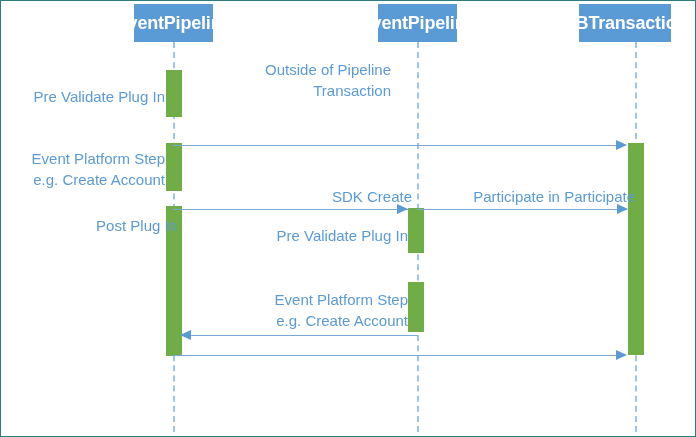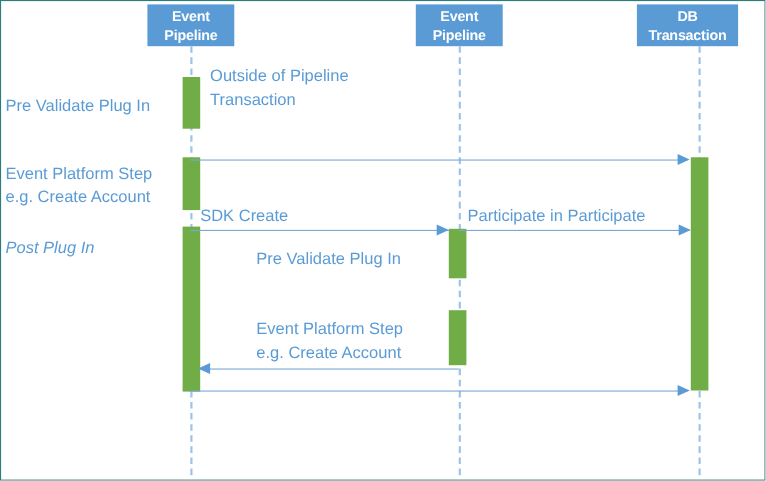--- a/index.html
+++ b/index.html
@@ -18,25 +18,25 @@
     border: 1px solid #2e7d7d;
     box-sizing: border-box;
     overflow: hidden;
   }
   
   .participant {
     position: absolute;
     background: #5b9bd5;
     color: #ffffff;
     font-weight: bold;
-    font-size: 13px;
+    font-size: 18px;
     line-height: 17px;
     text-align: center;
     display: flex;
-    flex-direction: column;
+    flex-direction: row;
     align-items: center;
     justify-content: center;
     box-sizing: border-box;
     letter-spacing: -0.2px;
   }
   .participant span { display: block; white-space: nowrap; }
 
   
   .lifeline {
     position: absolute;
@@ -72,21 +72,21 @@
   }
 
   
   .label {
     position: absolute;
     color: #5b9bd5;
     font-size: 15px;
     line-height: 21px;
     white-space: nowrap;
   }
-  .label.center { text-align: left; }
+  .label.center { text-align: right; }
 </style>
 </head>
 <body>
 
 <div id="canvas">
 
   <div class="participant" style="left:133px; top:3px; width:79px; height:38px;">
     <span>Event</span>
     <span>Pipeline</span>
   </div>
@@ -132,20 +132,20 @@
   <div class="arrow-head right" style="left:615px; top:349px;"></div>
 
   <div class="label center" style="left:4px; top:85px; width:160px;">Pre Validate Plug In</div>
 
   <div class="label center" style="left:190px; top:58px; width:200px;">Outside of Pipeline</div>
   <div class="label center" style="left:190px; top:79px; width:200px;">Transaction</div>
 
   <div class="label center" style="left:4px; top:147px; width:160px;">Event Platform Step</div>
   <div class="label center" style="left:4px; top:168px; width:160px;">e.g. Create Account</div>
 
-  <div class="label center" style="left:4px; top:214px; width:160px;font-style:italic;">Post Plug In</div>
+  <div class="label center" style="left:16px; top:214px; width:160px;">Post Plug In</div>
 
   <div class="label center" style="left:232px; top:224px; width:175px;">Pre Validate Plug In</div>
 
   <div class="label center" style="left:232px; top:288px; width:175px;">Event Platform Step</div>
   <div class="label center" style="left:232px; top:309px; width:175px;">e.g. Create Account</div>
 
 </div>
 
 </body></html>

